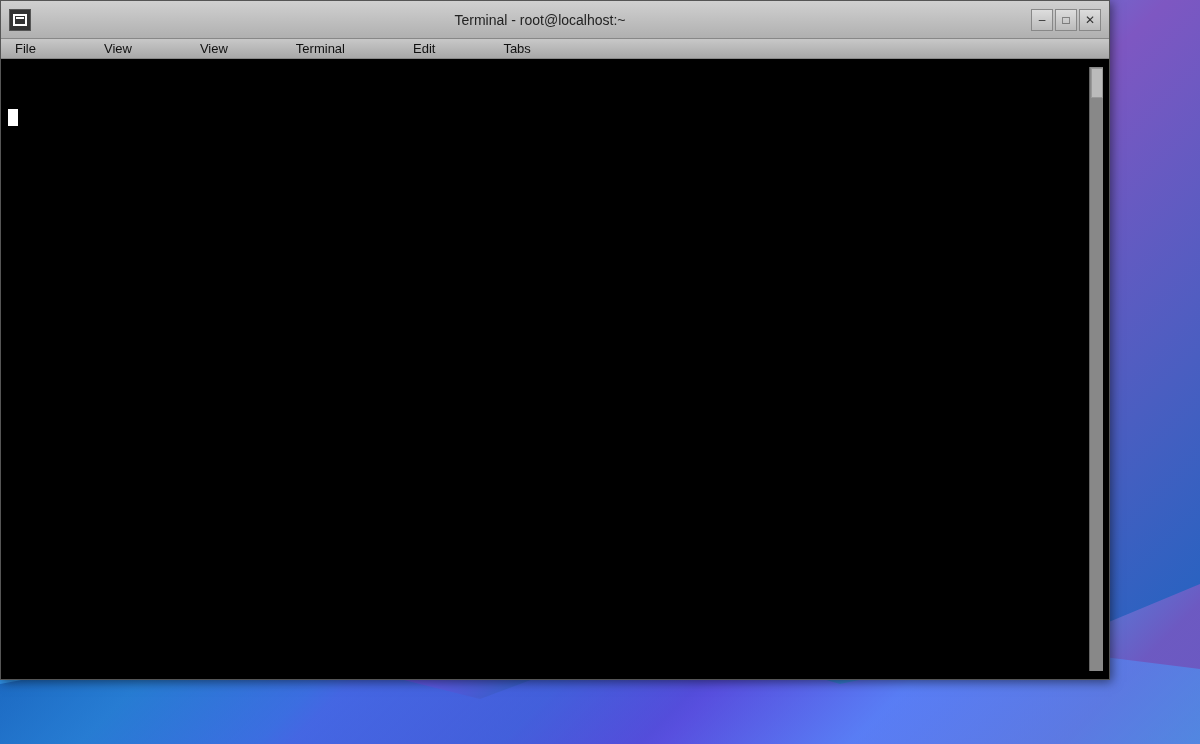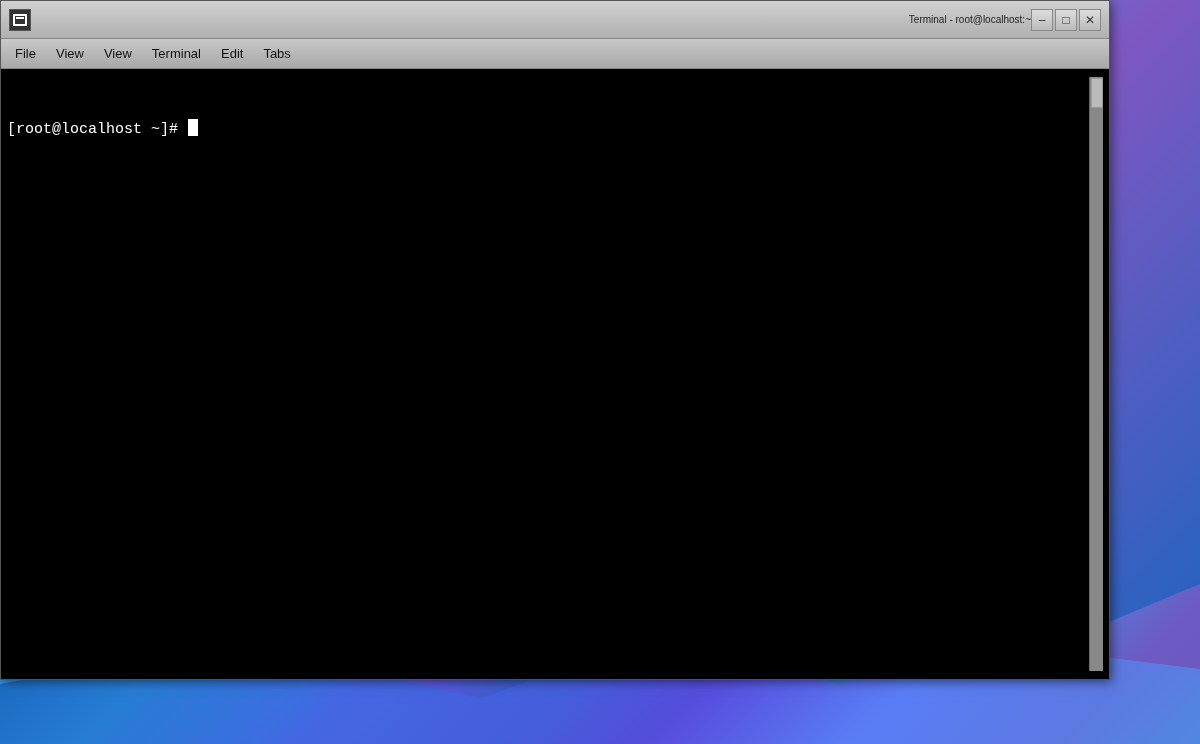--- a/index.html
+++ b/index.html
@@ -97,22 +97,22 @@
       position: absolute;
       top: 1px;
       left: 1px;
       right: 1px;
       height: 2px;
       background: #fff;
     }
 
     .title-bar-title {
       flex: 1;
-      text-align: right;
-      font-size: 10px;
+      text-align: center;
+      font-size: 14px;
       color: #222;
       font-weight: normal;
       padding-left: 18px;
     }
 
     .title-bar-controls {
       display: flex;
       gap: 2px;
       align-items: center;
     }
@@ -125,27 +125,28 @@
       cursor: pointer;
       display: flex;
       align-items: center;
       justify-content: center;
       font-size: 12px;
       color: #333;
     }
 
     
     .menu-bar {
-      height: 30px;
+      height: 20px;
       background: linear-gradient(to bottom, #c8c8c8 0%, #a8a8a8 100%);
       display: flex;
       align-items: center;
       padding: 0 4px;
       flex-shrink: 0;
       border-bottom: 1px solid #888;
+      gap: 48px;
     }
 
     .menu-item {
       padding: 2px 10px;
       font-size: 13px;
       color: #111;
       cursor: pointer;
       border-radius: 2px;
     }
 
@@ -229,21 +230,21 @@
     <div class="menu-item">View</div>
     <div class="menu-item">View</div>
     <div class="menu-item">Terminal</div>
     <div class="menu-item">Edit</div>
     <div class="menu-item">Tabs</div>
   </div>
 
   <div class="terminal-body">
     <div class="terminal-content">
       <div class="terminal-prompt">
-        <span>[root@localhost ~]# </span><span class="cursor"></span>
+        <span class="cursor"></span>
       </div>
     </div>
     <div class="scrollbar-track">
       <div class="scrollbar-thumb"></div>
     </div>
   </div>
 
 </div>
 
 </body></html>

